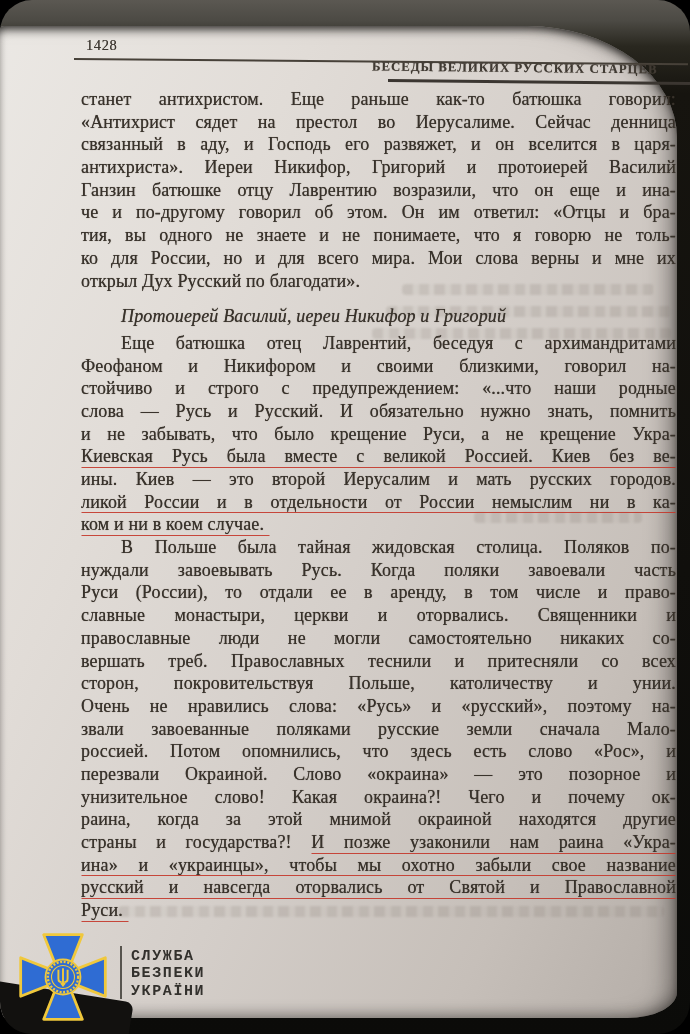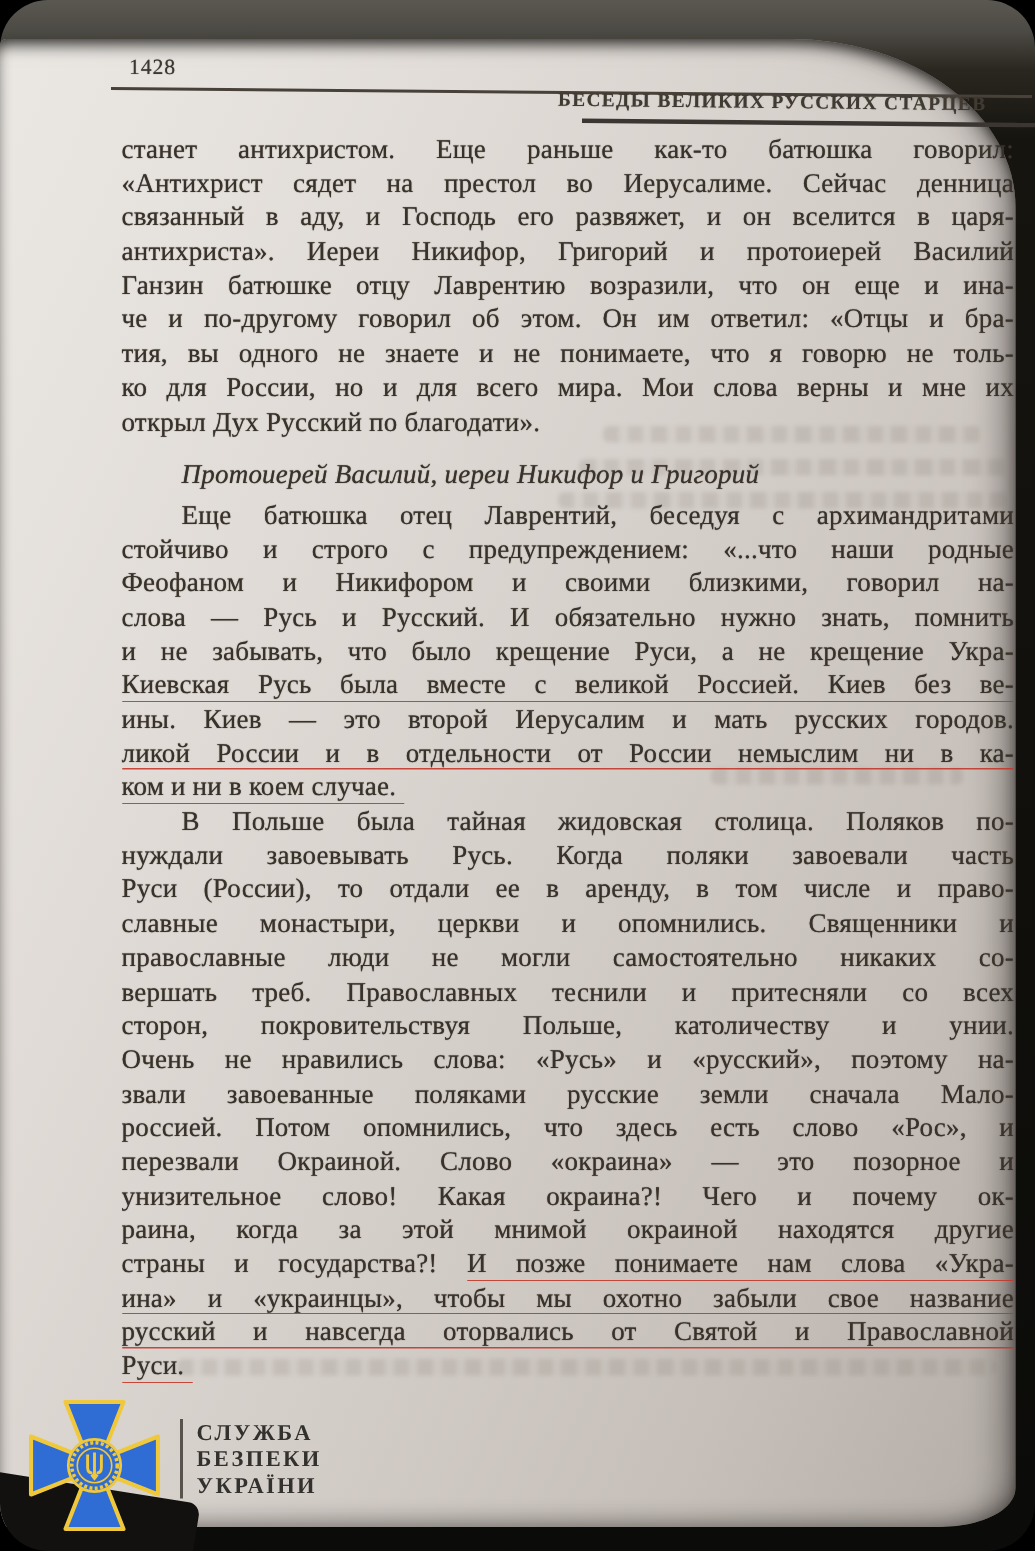--- a/index.html
+++ b/index.html
@@ -43,21 +43,21 @@
   .u-wide { padding-right:6px; }
 
   
   .ghost { position:absolute; height:11px; border-radius:4px; filter:blur(1.3px); opacity:.7;
     background:repeating-linear-gradient(90deg, rgba(112,102,93,.24) 0 11px, rgba(112,102,93,.05) 11px 17px,
       rgba(112,102,93,.22) 17px 27px, rgba(112,102,93,.04) 27px 32px); }
 
   
   .sbu-emblem { position:absolute; left:17px; top:931px; }
   .sbu-sep { position:absolute; left:120px; top:946px; width:2px; height:53px; background:#57544e; }
-  .sbu-name { position:absolute; left:131px; top:948px; font-family:Liberation Serif, serif;
+  .sbu-name { position:absolute; left:131px; top:948px; font-family:Liberation Mono, monospace;
     font-weight:bold; font-size:15px; line-height:17.3px; letter-spacing:1.6px; color:#33312d; }
 </style>
 </head>
 <body>
 
 <div id="stage">
   <div class="page"></div>
   <div class="corner-bl"></div>
 
   <div class="pageno">1428</div>
@@ -76,42 +76,42 @@
       <div class="line"><span>«Антихрист сядет на престол во Иерусалиме. Сейчас денница</span></div>
       <div class="line"><span>связанный в аду, и Господь его развяжет, и он вселится в царя-</span></div>
       <div class="line"><span>антихриста». Иереи Никифор, Григорий и протоиерей Василий</span></div>
       <div class="line"><span>Ганзин батюшке отцу Лаврентию возразили, что он еще и ина-</span></div>
       <div class="line"><span>че и по-другому говорил об этом. Он им ответил: «Отцы и бра-</span></div>
       <div class="line"><span>тия, вы одного не знаете и не понимаете, что я говорю не толь-</span></div>
       <div class="line"><span>ко для России, но и для всего мира. Мои слова верны и мне их</span></div>
       <div class="line last"><span>открыл Дух Русский по благодати».</span></div>
       <div class="heading">Протоиерей Василий, иереи Никифор и Григорий</div>
       <div class="line indent"><span>Еще батюшка отец Лаврентий, беседуя с архимандритами</span></div>
+      <div class="line"><span>Феофаном и Никифором и своими близкими, говорил на-</span></div>
       <div class="line"><span>стойчиво и строго с предупреждением: «...что наши родные</span></div>
-      <div class="line"><span>Феофаном и Никифором и своими близкими, говорил на-</span></div>
       <div class="line"><span>слова — Русь и Русский. И обязательно нужно знать, помнить</span></div>
       <div class="line"><span>и не забывать, что было крещение Руси, а не крещение Укра-</span></div>
       <div class="line"><span class="u">Киевская Русь была вместе с великой Россией. Киев без ве-</span></div>
       <div class="line"><span>ины. Киев — это второй Иерусалим и мать русских городов.</span></div>
       <div class="line"><span class="u">ликой России и в отдельности от России немыслим ни в ка-</span></div>
       <div class="line last"><span class="u u-wide">ком и ни в коем случае.</span></div>
       <div class="line indent"><span>В Польше была тайная жидовская столица. Поляков по-</span></div>
       <div class="line"><span>нуждали завоевывать Русь. Когда поляки завоевали часть</span></div>
       <div class="line"><span>Руси (России), то отдали ее в аренду, в том числе и право-</span></div>
-      <div class="line"><span>славные монастыри, церкви и опомнились. Священники и</span></div>
+      <div class="line"><span>славные монастыри, церкви и оторвались. Священники и</span></div>
       <div class="line"><span>православные люди не могли самостоятельно никаких со-</span></div>
       <div class="line"><span>вершать треб. Православных теснили и притесняли со всех</span></div>
       <div class="line"><span>сторон, покровительствуя Польше, католичеству и унии.</span></div>
       <div class="line"><span>Очень не нравились слова: «Русь» и «русский», поэтому на-</span></div>
       <div class="line"><span>звали завоеванные поляками русские земли сначала Мало-</span></div>
       <div class="line"><span>россией. Потом опомнились, что здесь есть слово «Рос», и</span></div>
       <div class="line"><span>перезвали Окраиной. Слово «окраина» — это позорное и</span></div>
       <div class="line"><span>унизительное слово! Какая окраина?! Чего и почему ок-</span></div>
       <div class="line"><span>раина, когда за этой мнимой окраиной находятся другие</span></div>
-      <div class="line"><span>страны и государства?! </span><span class="u">И позже понимаете нам слова «Укра-</span></div>
+      <div class="line"><span>страны и государства?! </span><span class="u">И позже узаконили нам раина «Укра-</span></div>
       <div class="line"><span class="u">ина» и «украинцы», чтобы мы охотно забыли свое название</span></div>
       <div class="line"><span class="u">русский и навсегда оторвались от Святой и Православной</span></div>
       <div class="line last"><span class="u u-wide">Руси.</span></div>
     </div>
 
   <svg class="sbu-emblem" width="92" height="92" viewBox="-50 -50 100 100">
     <g stroke="#f0c83c" stroke-width="3" stroke-linejoin="round" fill="#2f6cd3">
       <path d="M -8,-13 L -21,-46 L 21,-46 L 8,-13 Z"></path>
       <path d="M 8,13 L 21,46 L -21,46 L -8,13 Z"></path>
       <path d="M -13,-8 L -46,-21 L -46,21 L -13,8 Z"></path>

